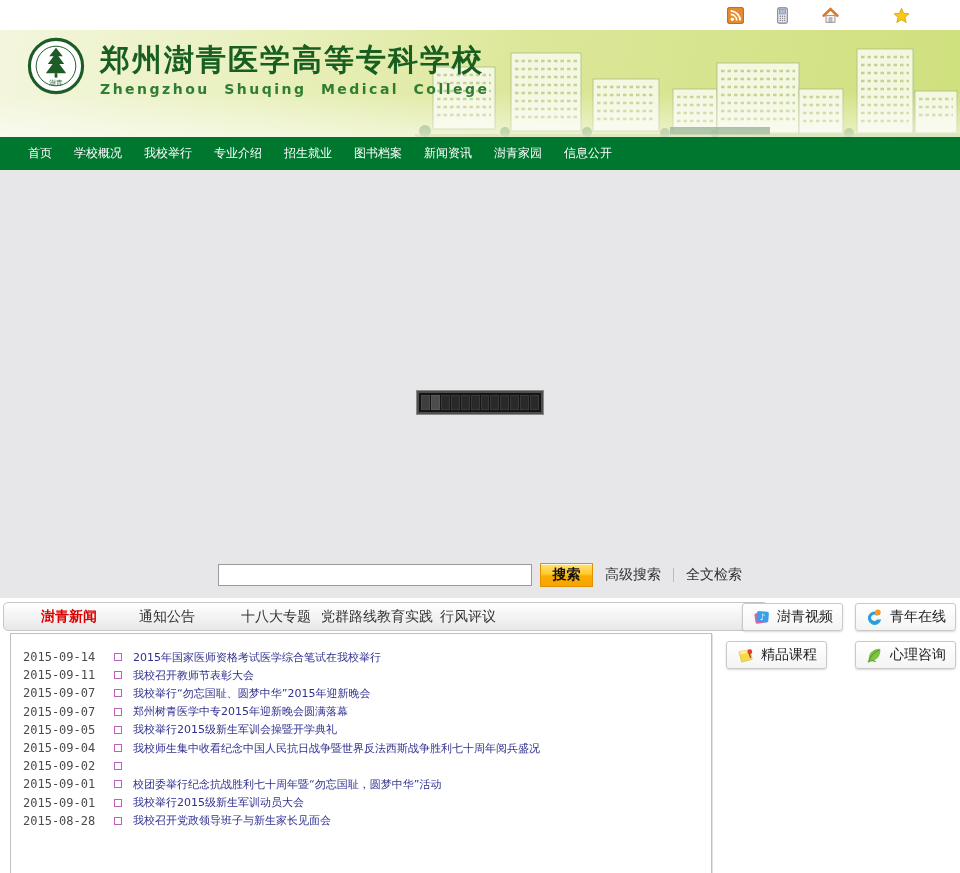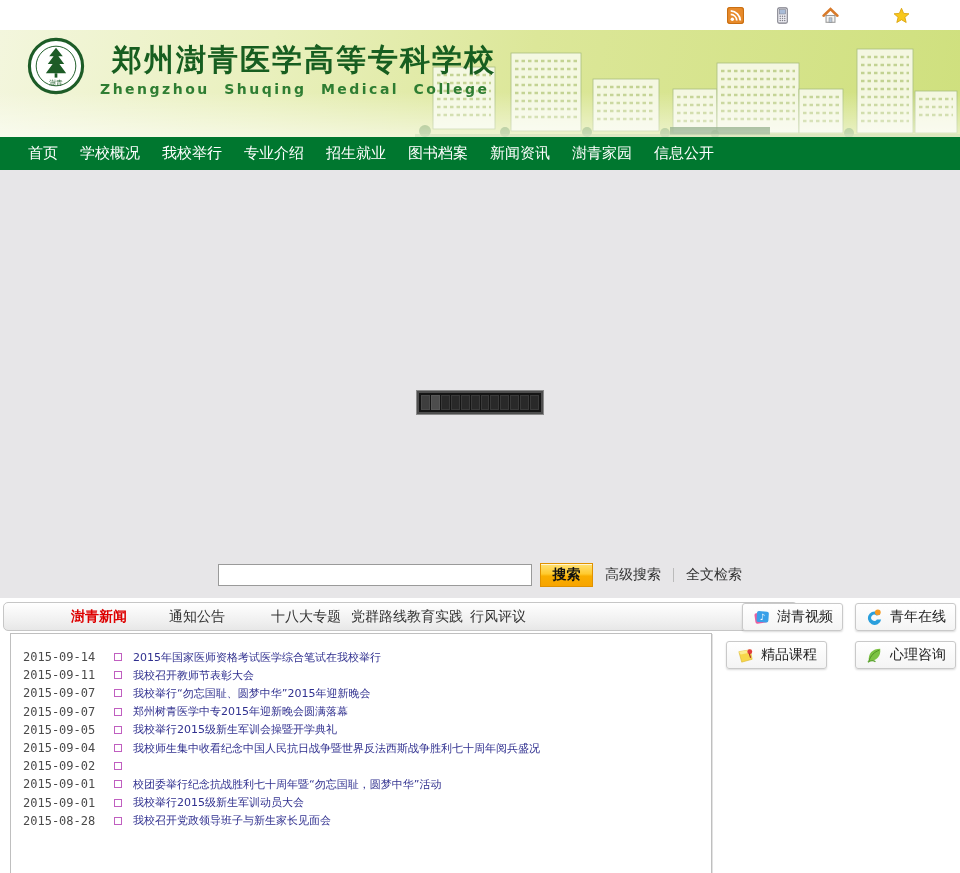--- a/index.html
+++ b/index.html
@@ -16,27 +16,27 @@
 
   
   .header{position:absolute;left:0;top:30px;width:960px;height:107px;overflow:hidden;
           background:linear-gradient(100deg,#f3f6dd 0%,#e9f0bd 28%,#dcE799 55%,#cfe07e 100%);}
   .header:after{content:"";position:absolute;left:0;bottom:0;width:100%;height:42%;
           background:linear-gradient(to top,rgba(255,255,255,.55),rgba(255,255,255,0));pointer-events:none;}
   .skyline{position:absolute;right:0;bottom:0;width:545px;height:104px;opacity:.95;}
   .logo{position:absolute;left:27px;top:7px;width:58px;height:58px;}
   .logo svg{width:100%;height:100%;display:block;}
   .titles{position:absolute;left:100px;top:13px;}
-  .title-cn{font-size:30px;font-weight:bold;color:#175e20;letter-spacing:2px;line-height:34px;margin-left:12px;}
+  .title-cn{font-size:30px;font-weight:bold;color:#175e20;letter-spacing:2px;line-height:34px;}
   .title-en{font-size:14px;font-weight:bold;color:#2e7d32;letter-spacing:2.5px;word-spacing:7px;margin-top:4px;}
 
   
   .mainnav{position:absolute;left:0;top:137px;width:960px;height:33px;background:#00772f;
            display:flex;align-items:center;padding-left:28px;box-sizing:border-box;}
-  .nav-item{color:#fff;font-size:15px;text-decoration:none;margin-right:22px;cursor:pointer;white-space:nowrap;text-align:right;}
+  .nav-item{color:#fff;font-size:12px;text-decoration:none;margin-right:22px;cursor:pointer;white-space:nowrap;text-align:right;}
 
   
   .grayarea{position:absolute;left:0;top:170px;width:960px;height:428px;background:#e7e6e8;}
 
   .loader{position:absolute;left:417px;top:391px;width:126px;height:23px;box-sizing:border-box;
           background:#151515;border:2px solid #4e4e4e;box-shadow:0 0 0 1px #8a8a8a;
           display:flex;padding:2px;gap:1px;}
   .loader .cell{flex:1;background:#292929;border:1px solid #3a3a3a;box-sizing:border-box;}
   .loader .cell:nth-child(1){background:#3e3e3e;border-color:#4a4a4a;}
   .loader .cell:nth-child(2){background:#4d4d4d;border-color:#585858;}
@@ -49,21 +49,21 @@
               background:linear-gradient(#ffe174,#ffca2e 45%,#f9ae00 55%,#f7a400);
               border:1px solid #e09200;box-shadow:inset 0 1px 0 rgba(255,255,255,.7);
               font-size:14px;font-weight:bold;color:#111;font-family:inherit;}
   .search-link{margin-left:12px;font-size:14px;color:#333;text-decoration:none;cursor:pointer;}
   .search-sep{width:1px;height:14px;background:#bbb;margin-left:12px;}
 
   
   .tabbar{position:absolute;left:3px;top:602px;width:726px;height:27px;box-sizing:content-box;
           border:1px solid #c6c6c6;border-radius:5px;
           background:linear-gradient(#ffffff,#efefef 70%,#e7e7e7);
-          display:flex;align-items:center;padding-left:67px;}
+          display:flex;align-items:center;padding-left:37px;}
   .tab{font-size:14px;color:#333;cursor:pointer;white-space:nowrap;}
   .tab.active{color:#dd0000;font-weight:bold;}
   .tab:nth-child(1){margin-right:42px;}
   .tab:nth-child(2){margin-right:46px;}
   .tab:nth-child(3){margin-right:10px;}
   .tab:nth-child(4){margin-right:7px;}
 
   .newsbox{position:absolute;left:10px;top:633px;width:702px;height:300px;background:#fff;
            border:1px solid #bfbfbf;box-shadow:1px 1px 0 #e2e2e2;padding-top:14px;box-sizing:border-box;}
   .news-row{height:18.2px;display:flex;align-items:center;padding-left:12px;}

